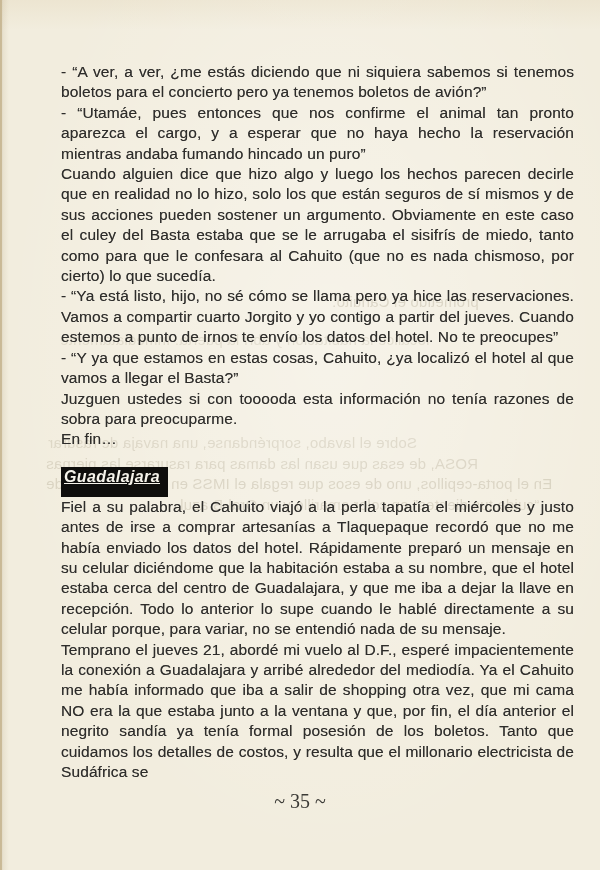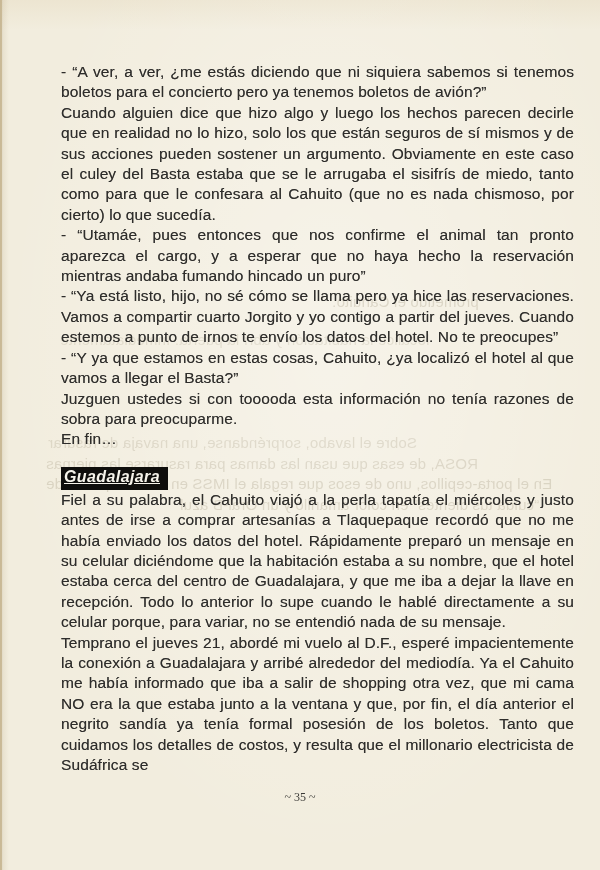--- a/index.html
+++ b/index.html
@@ -62,51 +62,51 @@
   .heading-row { margin-top: 17px; }
   .section-heading {
     display: inline-block;
     background: #0f0e0c;
     color: #f6f3ea;
     font-size: 16px;
     line-height: 18px;
     font-weight: bold;
     font-style: italic;
     text-decoration: underline;
-    padding: 1px 8px 4px 3px;
+    padding: 1px 8px 11px 3px;
     letter-spacing: 0.4px;
   }
   .page-number {
     position: absolute;
     top: 790px; left: 0; width: 600px;
     text-align: center;
     font-family: "Liberation Serif", serif;
-    font-size: 12px;
+    font-size: 20px;
     color: #3b3a36;
   }
 </style>
 </head>
 <body>
 
 <div class="paper"></div>
 <div class="page-edge"></div>
 
 <div class="bleed-layer">
   <div class="bleed-line bleed-0">prometido el Cahuito.</div>
   <div class="bleed-line bleed-1">localicé la habitación y abrí la puerta. Inmediatamente</div>
   <div class="bleed-line bleed-2">Sobre el lavabo, sorpréndanse, una navaja de rasurar</div>
   <div class="bleed-line bleed-3">ROSA, de esas que usan las damas para rasurarse las piernas</div>
   <div class="bleed-line bleed-4">En el porta-cepillos, uno de esos que regala el IMSS en sus campañas de</div>
   <div class="bleed-line bleed-5">“cuida tus dientes” en color amarillo y un Oral-B azul</div>
 </div>
 
 <div class="content">
   <p>- “A ver, a ver, ¿me estás diciendo que ni siquiera sabemos si tenemos boletos para el concierto pero ya tenemos boletos de avión?”</p>
+  <p>- “Utamáe, pues entonces que nos confirme el animal tan pronto aparezca el cargo, y a esperar que no haya hecho la reservación mientras andaba fumando hincado un puro”</p>
   <p>Cuando alguien dice que hizo algo y luego los hechos parecen decirle que en realidad no lo hizo, solo los que están seguros de sí mismos y de sus acciones pueden sostener un argumento. Obviamente en este caso el culey del Basta estaba que se le arrugaba el sisifrís de miedo, tanto como para que le confesara al Cahuito (que no es nada chismoso, por cierto) lo que sucedía.</p>
-  <p>- “Utamáe, pues entonces que nos confirme el animal tan pronto aparezca el cargo, y a esperar que no haya hecho la reservación mientras andaba fumando hincado un puro”</p>
   <p>- “Ya está listo, hijo, no sé cómo se llama pero ya hice las reservaciones. Vamos a compartir cuarto Jorgito y yo contigo a partir del jueves. Cuando estemos a punto de irnos te envío los datos del hotel. No te preocupes”</p>
   <p>- “Y ya que estamos en estas cosas, Cahuito, ¿ya localizó el hotel al que vamos a llegar el Basta?”</p>
   <p>Juzguen ustedes si con tooooda esta información no tenía razones de sobra para preocuparme.</p>
   <p>En fin…</p>
 
   <div class="heading-row">
     <span class="section-heading">Guadalajara</span>
   </div>
 
   <p>Fiel a su palabra, el Cahuito viajó a la perla tapatía el miércoles y justo antes de irse a comprar artesanías a Tlaquepaque recordó que no me había enviado los datos del hotel. Rápidamente preparó un mensaje en su celular diciéndome que la habitación estaba a su nombre, que el hotel estaba cerca del centro de Guadalajara, y que me iba a dejar la llave en recepción. Todo lo anterior lo supe cuando le hablé directamente a su celular porque, para variar, no se entendió nada de su mensaje.</p>

